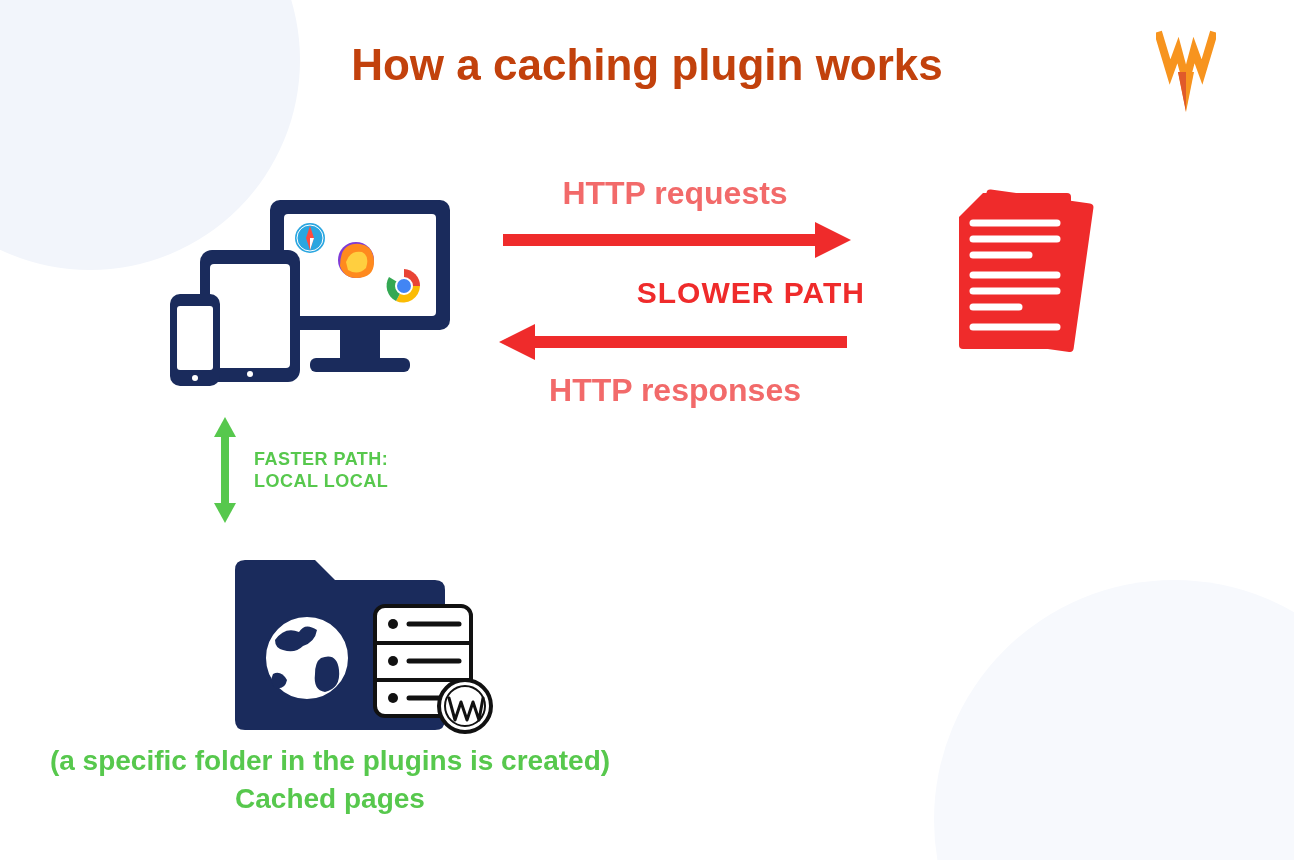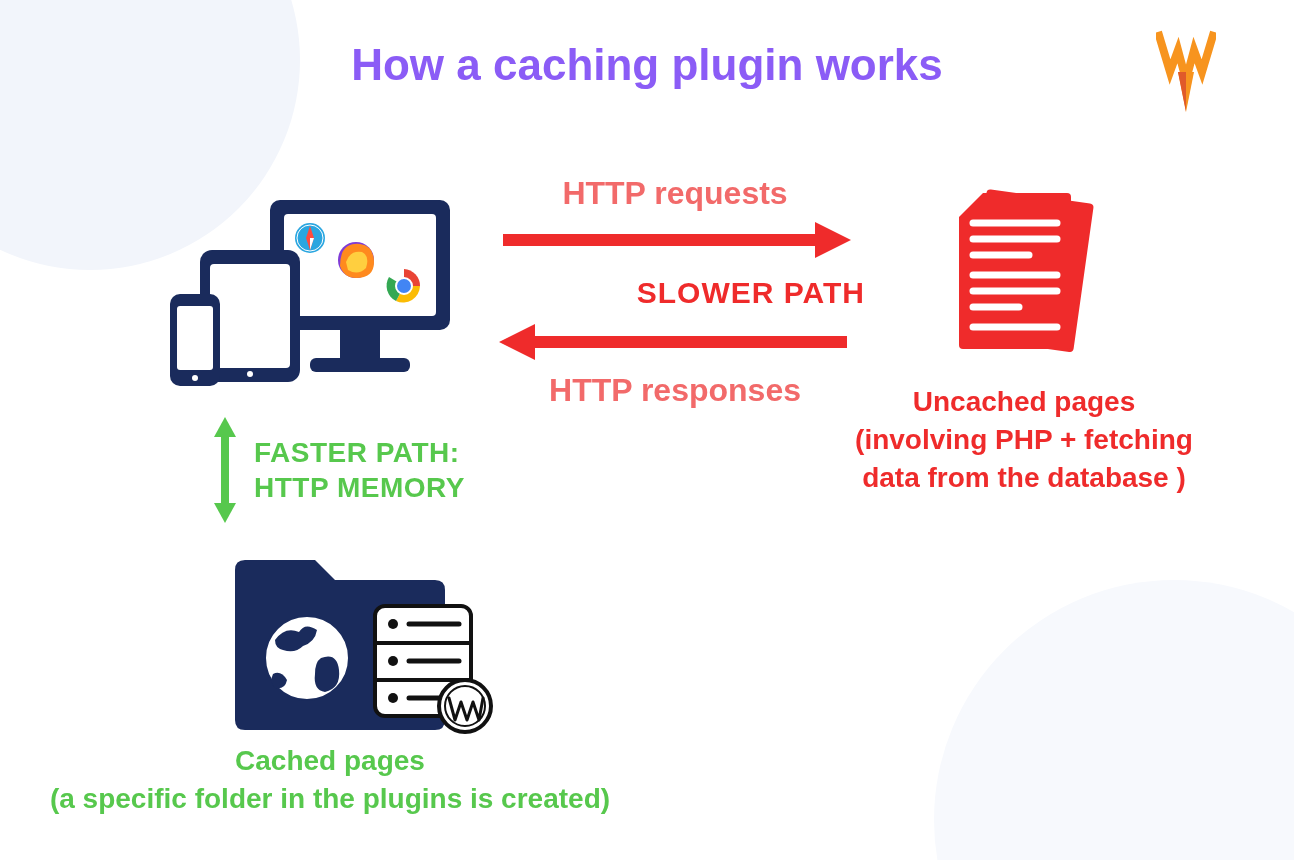--- a/index.html
+++ b/index.html
@@ -28,42 +28,42 @@
     border-radius: 50%;
     z-index: 0;
   }
   .title {
     position: absolute;
     top: 40px;
     left: 0; right: 0;
     text-align: center;
     font-size: 44px;
     font-weight: 800;
-    color: #8b5cf6;
+    color: #c2410c;
     z-index: 2;
   }
   .logo {
     position: absolute;
     top: 28px; right: 78px;
     z-index: 2;
   }
   
   .devices { position: absolute; top: 190px; left: 160px; z-index: 2; }
   
   .flow-mid { position: absolute; top: 175px; left: 485px; width: 380px; z-index: 2; text-align: center; }
   .flow-mid .lbl { font-size: 32px; font-weight: 700; }
   .flow-mid .req { color: #f26a6a; margin-bottom: 6px; }
   .flow-mid .slow { color: #ef2b2b; font-size: 30px; font-weight: 800; letter-spacing: 1px; margin: 10px 0; text-align: right; }
   .flow-mid .resp { color: #f26a6a; margin-top: 4px; }
   
   .uncached { position: absolute; top: 175px; right: 90px; width: 360px; text-align: center; z-index: 2; }
   .uncached-text { margin-top: 18px; color: #ef2b2b; font-size: 28px; font-weight: 700; line-height: 1.35; }
   
   .fast-block { position: absolute; top: 415px; left: 210px; z-index: 2; display: flex; align-items: center; gap: 14px; }
-  .fast-text { color: #57c84d; font-size: 28px; font-weight: 800; line-height: 1.25; letter-spacing: 0.5px; }
+  .fast-text { color: #57c84d; font-size: 18px; font-weight: 800; line-height: 1.25; letter-spacing: 0.5px; }
   
   .cached { position: absolute; top: 530px; left: 225px; z-index: 2; }
   .cached-text {
     position: absolute; top: 742px; left: 20px; width: 620px;
     text-align: center;
     color: #57c84d; font-size: 28px; font-weight: 700; line-height: 1.35;
     z-index: 2;
   }
 </style>
 </head>
@@ -143,35 +143,31 @@
     <g stroke="#ffffff" stroke-width="7" stroke-linecap="round">
       <line x1="44" y1="48" x2="128" y2="48"></line>
       <line x1="44" y1="64" x2="128" y2="64"></line>
       <line x1="44" y1="80" x2="100" y2="80"></line>
       <line x1="44" y1="100" x2="128" y2="100"></line>
       <line x1="44" y1="116" x2="128" y2="116"></line>
       <line x1="44" y1="132" x2="90" y2="132"></line>
       <line x1="44" y1="152" x2="128" y2="152"></line>
     </g>
   </svg>
-  <div class="uncached-text">
-    <div>Uncached pages</div>
-    <div>(involving PHP + fetching data from the database )</div>
-  </div>
 </div>
 
 <div class="fast-block">
   <svg width="30" height="110" viewBox="0 0 30 110">
     <line x1="15" y1="20" x2="15" y2="90" stroke="#57c84d" stroke-width="8"></line>
     <polygon points="15,2 4,22 26,22" fill="#57c84d"></polygon>
     <polygon points="15,108 4,88 26,88" fill="#57c84d"></polygon>
   </svg>
   <div class="fast-text">
     <div>FASTER PATH:</div>
-    <div>HTTP MEMORY</div>
+    <div>LOCAL LOCAL</div>
   </div>
 </div>
 
 <div class="cached">
   <svg width="280" height="210" viewBox="0 0 280 210">
 
     <path d="M10 40 L10 190 Q10 200 20 200 L210 200 Q220 200 220 190 L220 60 Q220 50 210 50 L110 50 L90 30 L20 30 Q10 30 10 40 Z" fill="#1a2b5c"></path>
 
     <circle cx="82" cy="128" r="42" fill="#ffffff"></circle>
     <circle cx="82" cy="128" r="42" fill="none" stroke="#1a2b5c" stroke-width="2"></circle>
@@ -193,15 +189,15 @@
 
     <g transform="translate(214 150)">
       <circle cx="26" cy="26" r="26" fill="#ffffff" stroke="#111" stroke-width="4"></circle>
       <circle cx="26" cy="26" r="20" fill="none" stroke="#111" stroke-width="2"></circle>
       <path d="M10 18 L16 40 L22 22 L28 40 L34 22 L40 40 L44 18" fill="none" stroke="#111" stroke-width="3" stroke-linecap="round" stroke-linejoin="round"></path>
     </g>
   </svg>
 </div>
 
 <div class="cached-text">
+  <div>(a specific folder in the plugins is created)</div>
   <div>Cached pages</div>
-  <div>(a specific folder in the plugins is created)</div>
 </div>
 
 </body></html>

